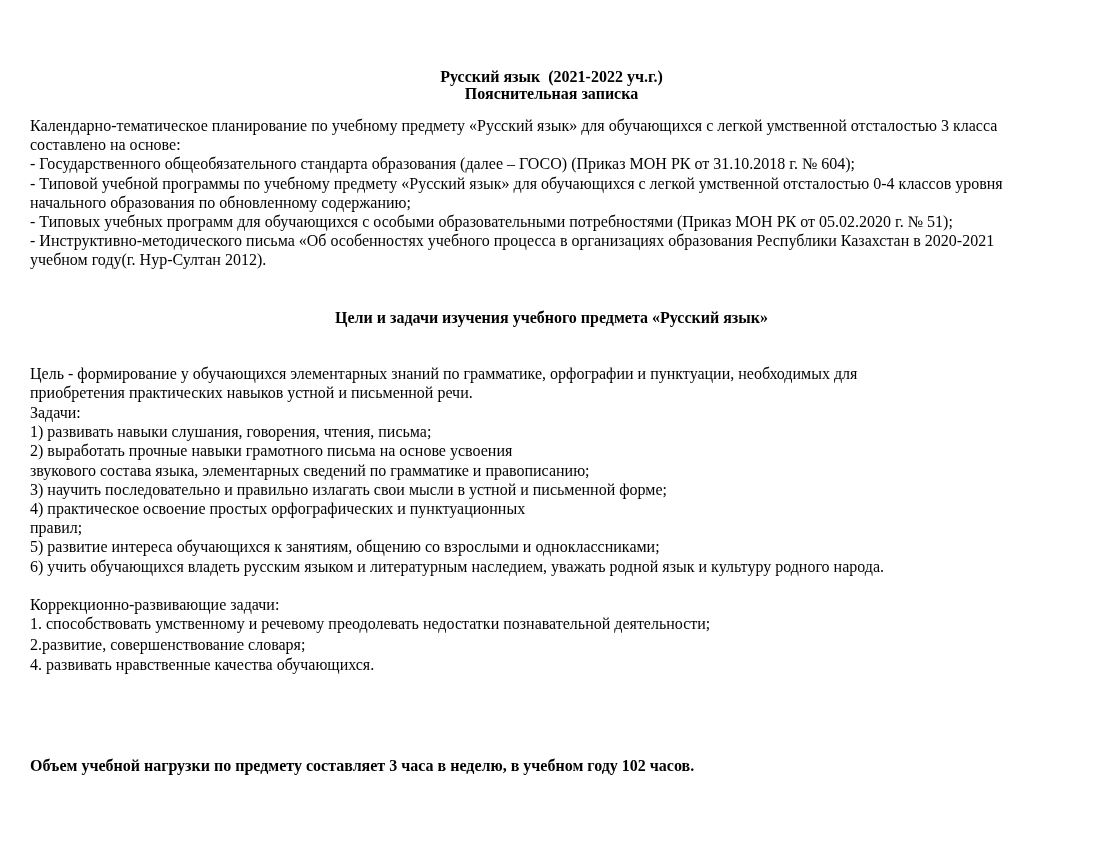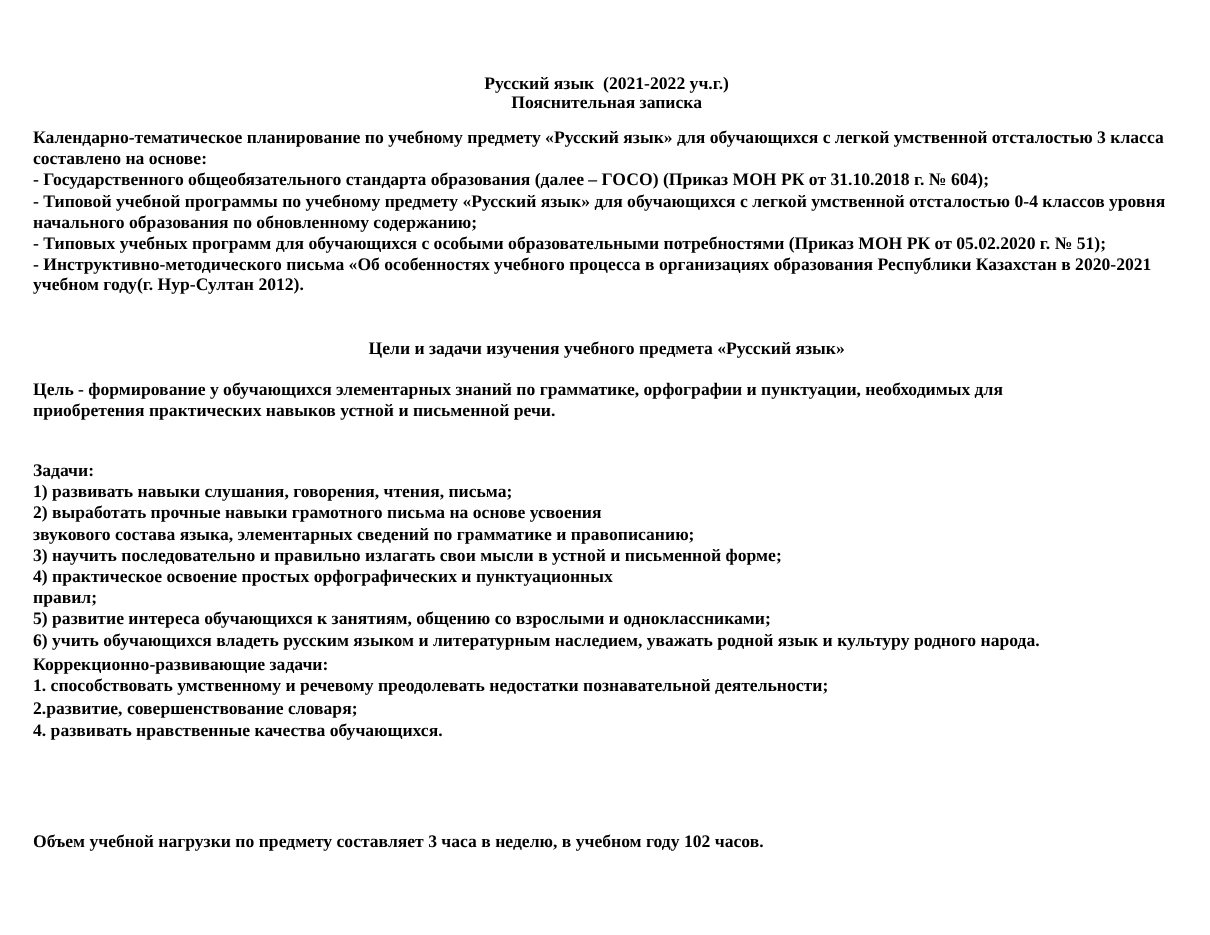--- a/index.html
+++ b/index.html
@@ -36,21 +36,20 @@
       position: absolute;
       left: 0;
       width: 1045px;
     }
     .line {
       display: block;
       font-size: 16px;
       line-height: 19.2px;
       white-space: pre;
       height: 19.2px;
-      font-weight: bold;
     }
     .line.tall {
       height: 20.5px;
       line-height: 20.5px;
     }
     .bold {
       font-weight: bold;
     }
   </style>
 </head>
@@ -67,26 +66,26 @@
     <span class="line">- Государственного общеобязательного стандарта образования (далее – ГОСО) (Приказ МОН РК от 31.10.2018 г. № 604);</span>
     <span class="line">- Типовой учебной программы по учебному предмету «Русский язык» для обучающихся с легкой умственной отсталостью 0-4 классов уровня</span>
     <span class="line">начального образования по обновленному содержанию;</span>
     <span class="line">- Типовых учебных программ для обучающихся с особыми образовательными потребностями (Приказ МОН РК от 05.02.2020 г. № 51);</span>
     <span class="line">- Инструктивно-методического письма «Об особенностях учебного процесса в организациях образования Республики Казахстан в 2020-2021</span>
     <span class="line">учебном году(г. Нур-Султан 2012).</span>
   </div>
 
   <div class="title" style="top:308px;">Цели и задачи изучения учебного предмета «Русский язык»</div>
 
-  <div class="block" style="top:345px;">
+  <div class="block" style="top:364px;">
     <span class="line">Цель - формирование у обучающихся элементарных знаний по грамматике, орфографии и пунктуации, необходимых для</span>
     <span class="line">приобретения практических навыков устной и письменной речи.</span>
   </div>
 
-  <div class="block" style="top:403px;margin-top:16px;">
+  <div class="block" style="top:403px;">
     <span class="line">Задачи:</span>
     <span class="line">1) развивать навыки слушания, говорения, чтения, письма;</span>
     <span class="line">2) выработать прочные навыки грамотного письма на основе усвоения</span>
     <span class="line">звукового состава языка, элементарных сведений по грамматике и правописанию;</span>
     <span class="line">3) научить последовательно и правильно излагать свои мысли в устной и письменной форме;</span>
     <span class="line">4) практическое освоение простых орфографических и пунктуационных</span>
     <span class="line">правил;</span>
     <span class="line">5) развитие интереса обучающихся к занятиям, общению со взрослыми и одноклассниками;</span>
     <span class="line">6) учить обучающихся владеть русским языком и литературным наследием, уважать родной язык и культуру родного народа.</span>
   </div>

